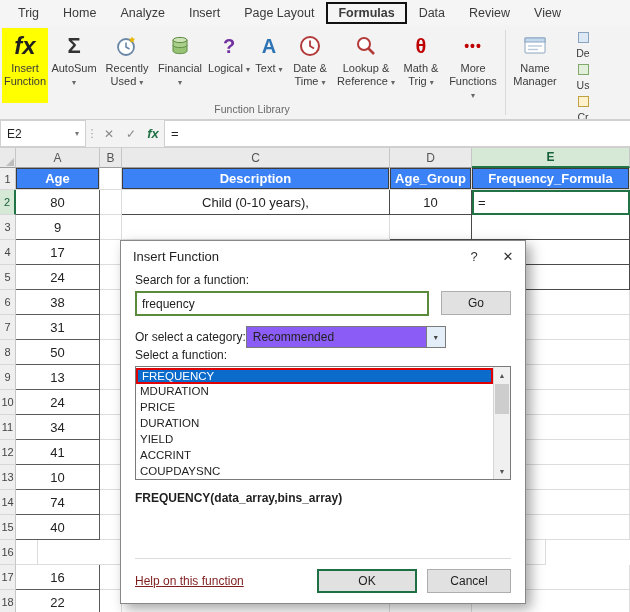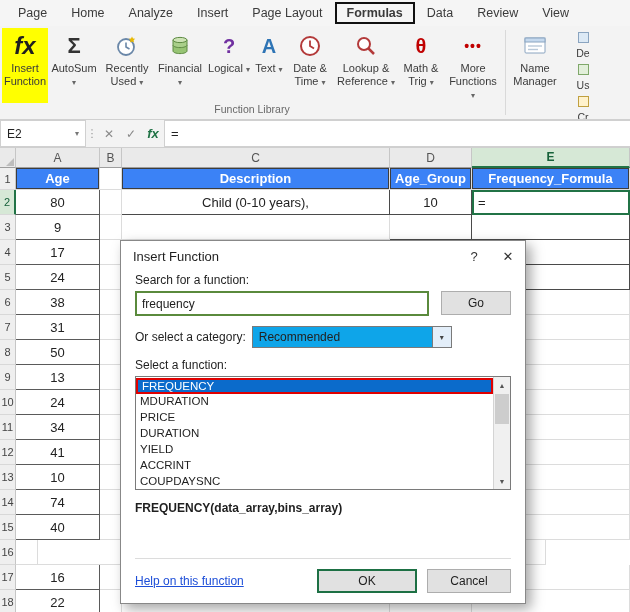--- a/index.html
+++ b/index.html
@@ -73,46 +73,46 @@
             border:1px solid #888; box-shadow:5px 5px 12px rgba(0,0,0,.35); z-index:10; display:flex; flex-direction:column; font-size:12px; }
   .dlg-title { height:30px; flex:0 0 30px; display:flex; align-items:center; padding-left:12px; font-size:13px; color:#1f1f1f; }
   .dlg-controls { margin-left:auto; display:flex; height:100%; }
   .dlg-ctrl { width:34px; display:flex; align-items:center; justify-content:center; color:#333; font-size:13px; }
   .dlg-body { flex:1; display:flex; flex-direction:column; padding:2px 14px 10px; }
   .dlg-label { font-size:12px; color:#1f1f1f; margin-bottom:4px; }
   .search-row { display:flex; gap:12px; margin-bottom:10px; }
   .search-input { flex:1; height:25px; border:2px solid #5a8a3c; padding:0 5px; font-size:12px; font-family:inherit; color:#222; outline:none; background:#fff; }
   .btn { height:24px; background:#e1e1e1; border:1px solid #adadad; font-size:12px; font-family:inherit; color:#1f1f1f; }
   .btn.go { width:70px; }
-  .cat-row { display:flex; align-items:center; gap:6px; margin-bottom:10px; }
+  .cat-row { display:flex; align-items:center; }
   .cat-row .dlg-label { margin-bottom:0; }
-  .cat-dd { width:200px; height:22px; border:1px solid #7a7a7a; background:#0ea5e9; display:flex; align-items:center; padding-left:6px; font-size:12px; }
+  .cat-dd { width:200px; height:22px; border:1px solid #7a7a7a; background:#8b5cf6; display:flex; align-items:center; padding-left:6px; font-size:12px; }
   .dd-btn { margin-left:auto; width:19px; height:100%; border-left:1px solid #7a7a7a; background:#e3eef9; display:flex; align-items:center; justify-content:center; font-size:8px; color:#444; }
   .fn-listbox { height:114px; border:1px solid #7a7a7a; display:flex; margin-bottom:2px; background:#fff; }
   .fn-items { flex:1; overflow:hidden; padding-top:1px; }
   .fn-item { height:16px; line-height:15px; padding-left:4px; font-size:11.5px; color:#1f1f1f; }
   .fn-item.selected { background:#0b6bcb; color:#fff; border:2px solid #e00000; line-height:12px; }
   .scrollbar { width:17px; background:#f0f0f0; border-left:1px solid #d4d4d4; display:flex; flex-direction:column; }
   .sb-btn { height:16px; display:flex; align-items:center; justify-content:center; font-size:7px; color:#555; }
   .sb-thumb { height:30px; background:#cdcdcd; margin:1px 1px 0; }
   .sb-track { flex:1; }
   .fn-sig { font-weight:bold; margin-top:9px; font-size:12px; color:#1f1f1f; }
   .fn-desc { margin-top:4px; font-size:12px; color:#1f1f1f; line-height:1.35; }
   .dlg-footer { margin-top:auto; border-top:1px solid #dcdcdc; padding-top:10px; display:flex; align-items:center; }
-  .help-link { color:#1d4ed8; text-decoration:underline; font-size:12px; cursor:pointer; }
+  .help-link { color:#7f1d1d; text-decoration:underline; font-size:12px; cursor:pointer; }
   .btn.ok { margin-left:auto; width:100px; border:2px solid #1d7044; }
   .btn.cancel { margin-left:10px; width:84px; }
 </style>
 </head>
 <body>
 
 <div class="app">
 
   <div class="ribbon-tabs" id="ribbonTabs">
-      <div class="tab">Page</div>
+      <div class="tab">Trig</div>
       <div class="tab">Home</div>
       <div class="tab">Analyze</div>
       <div class="tab">Insert</div>
       <div class="tab">Page Layout</div>
       <div class="tab active">Formulas</div>
       <div class="tab">Data</div>
       <div class="tab">Review</div>
       <div class="tab">View</div>
     </div>
 

